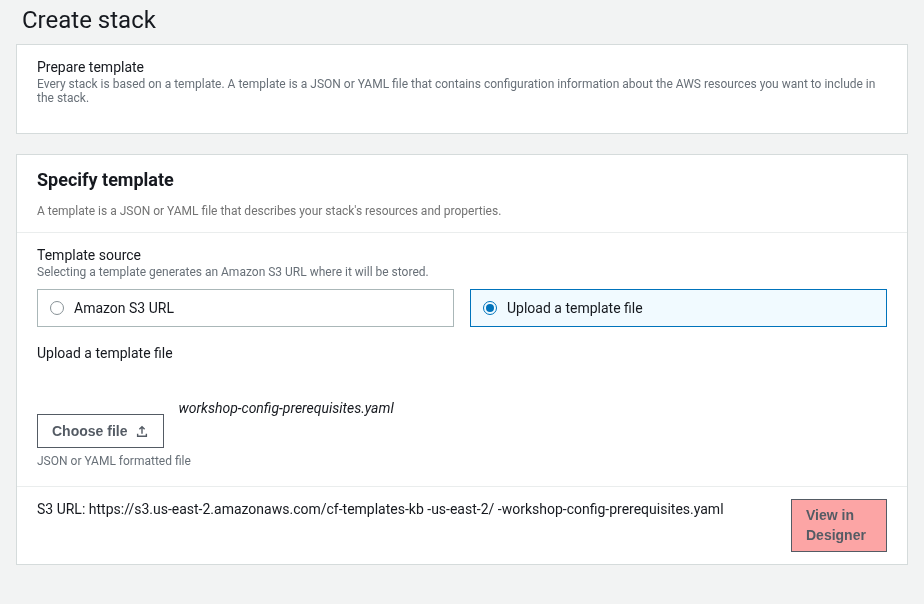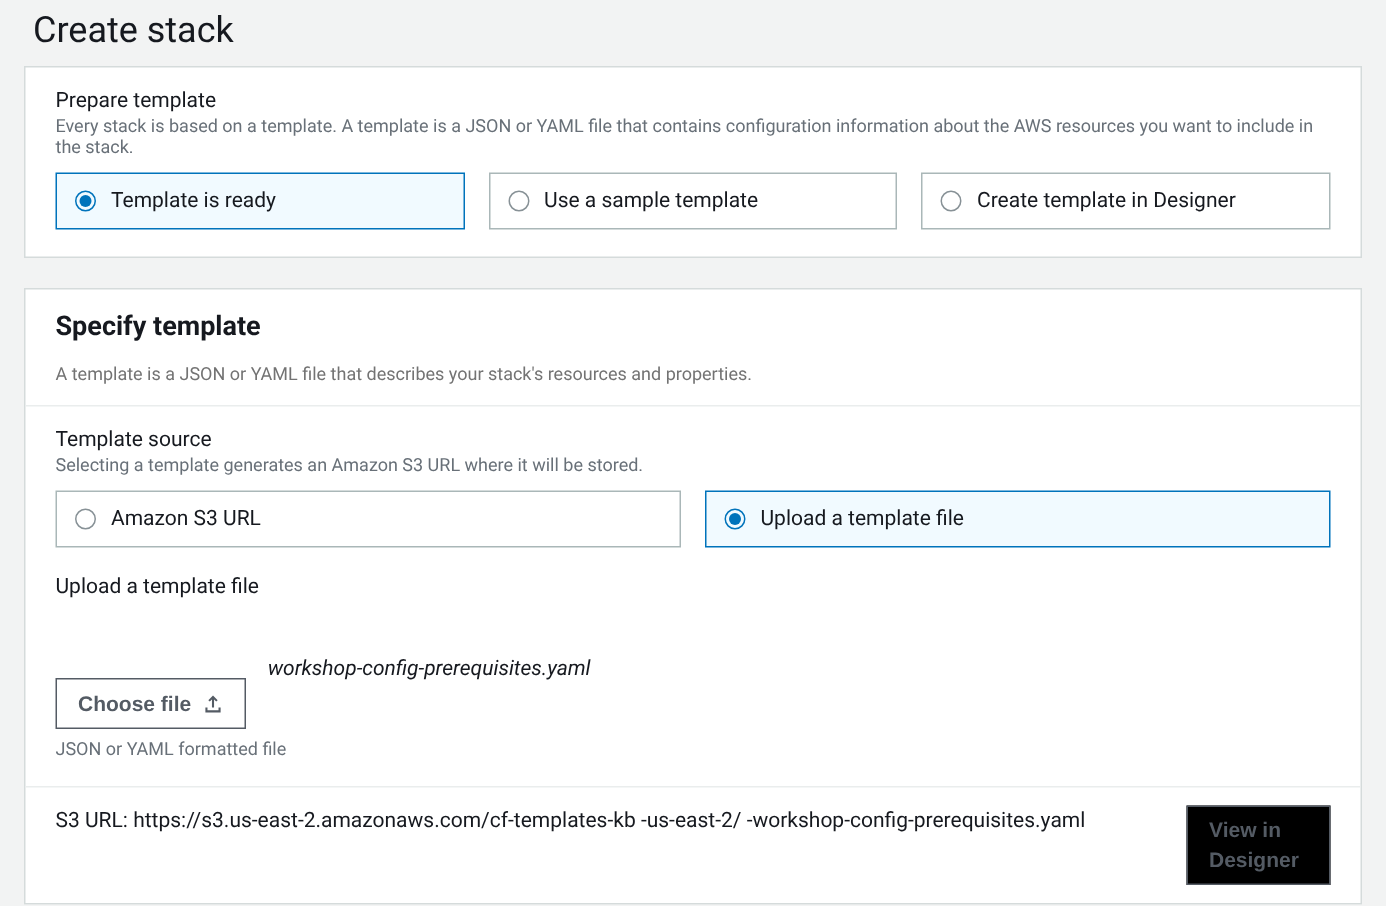--- a/index.html
+++ b/index.html
@@ -139,21 +139,21 @@
     .choose-btn svg {
       width: 14px;
       height: 14px;
     }
     .filename {
       font-style: italic;
       font-size: 14px;
     }
     .view-designer-btn {
       border: 1px solid #545b64;
-      background: #000000;
+      background: #fca5a5;
       padding: 6px 14px;
       font-size: 14px;
       font-weight: 700;
       color: #545b64;
       cursor: pointer;
       line-height: 1.4;
       width: 96px;
       text-align: left;
     }
     .s3-label {
@@ -162,34 +162,20 @@
   </style>
 </head>
 <body>
 
 <h1 class="page-title">Create stack</h1>
 
 <div class="panel">
   <div class="panel-body">
     <div class="field-label">Prepare template</div>
     <div class="field-desc">Every stack is based on a template. A template is a JSON or YAML file that contains configuration information about the AWS resources you want to include in the stack.</div>
-    <div class="radio-row">
-      <div class="radio-tile selected">
-        <span class="radio-dot"></span>
-        <span>Template is ready</span>
-      </div>
-      <div class="radio-tile">
-        <span class="radio-dot"></span>
-        <span>Use a sample template</span>
-      </div>
-      <div class="radio-tile">
-        <span class="radio-dot"></span>
-        <span>Create template in Designer</span>
-      </div>
-    </div>
   </div>
 </div>
 
 <div class="panel">
   <div class="panel-header">
     <div class="panel-title">Specify template</div>
     <div class="panel-subtitle">A template is a JSON or YAML file that describes your stack's resources and properties.</div>
   </div>
   <div class="panel-body">
     <div class="field-label">Template source</div>

